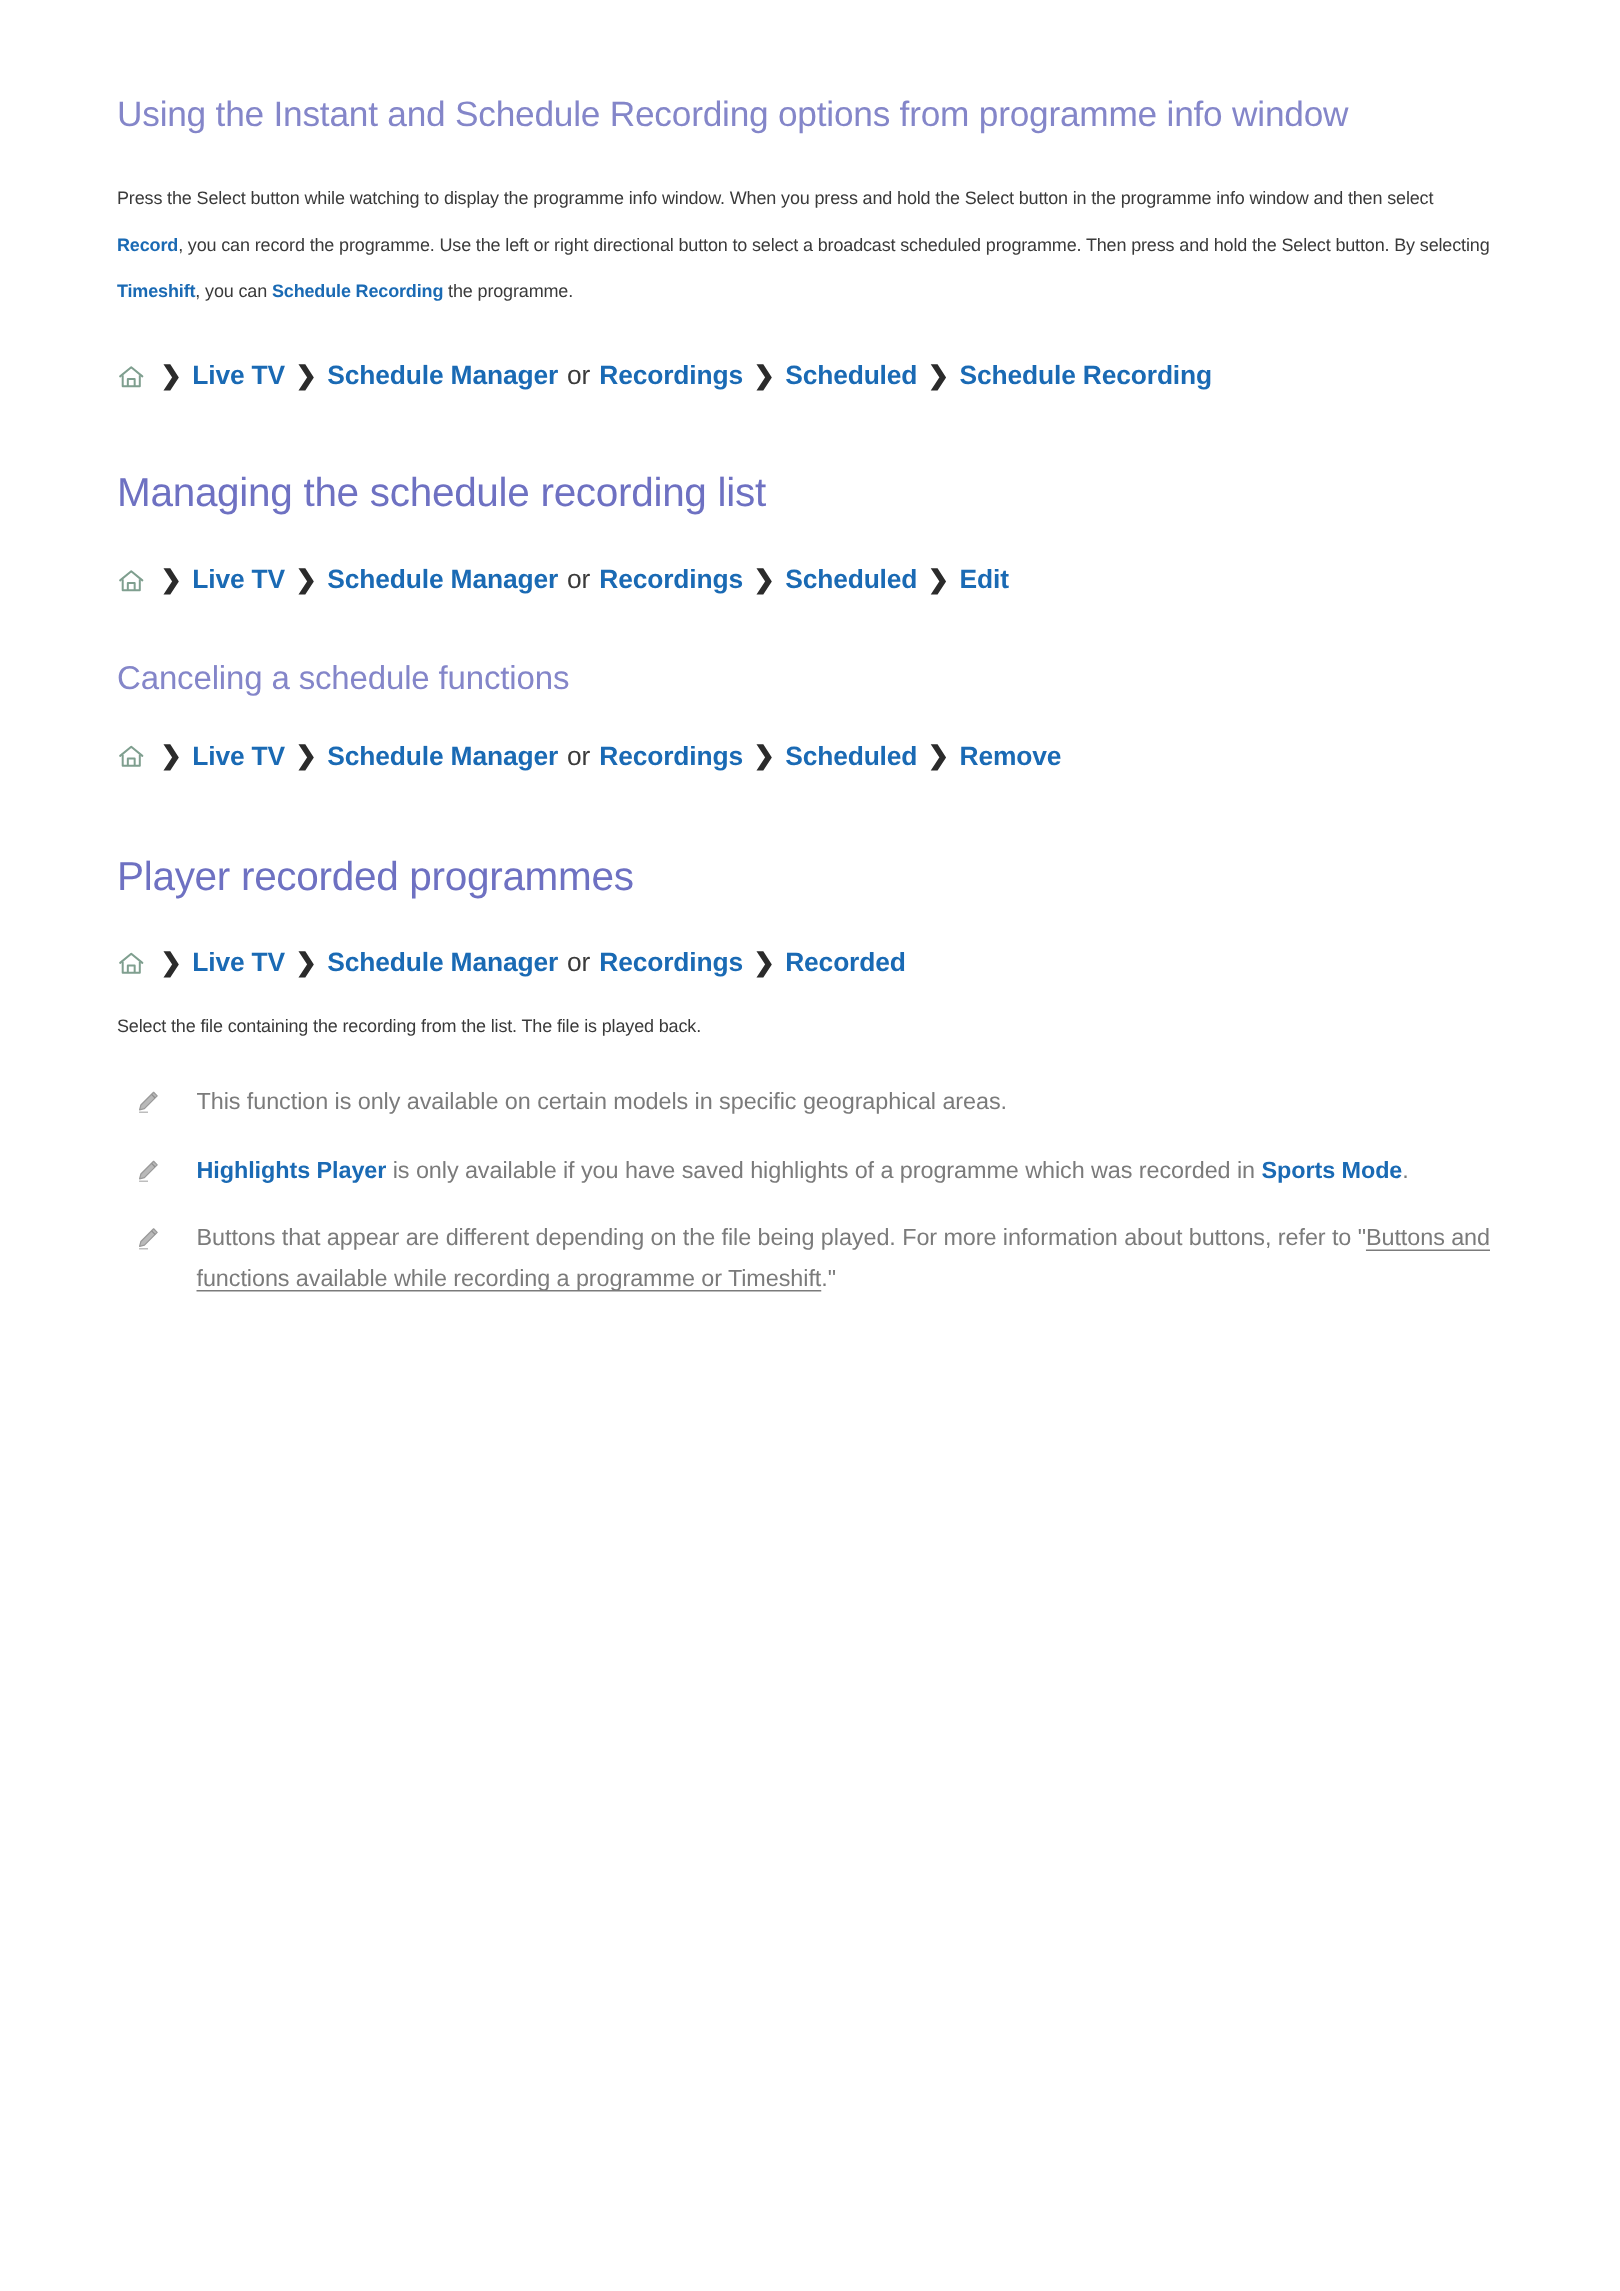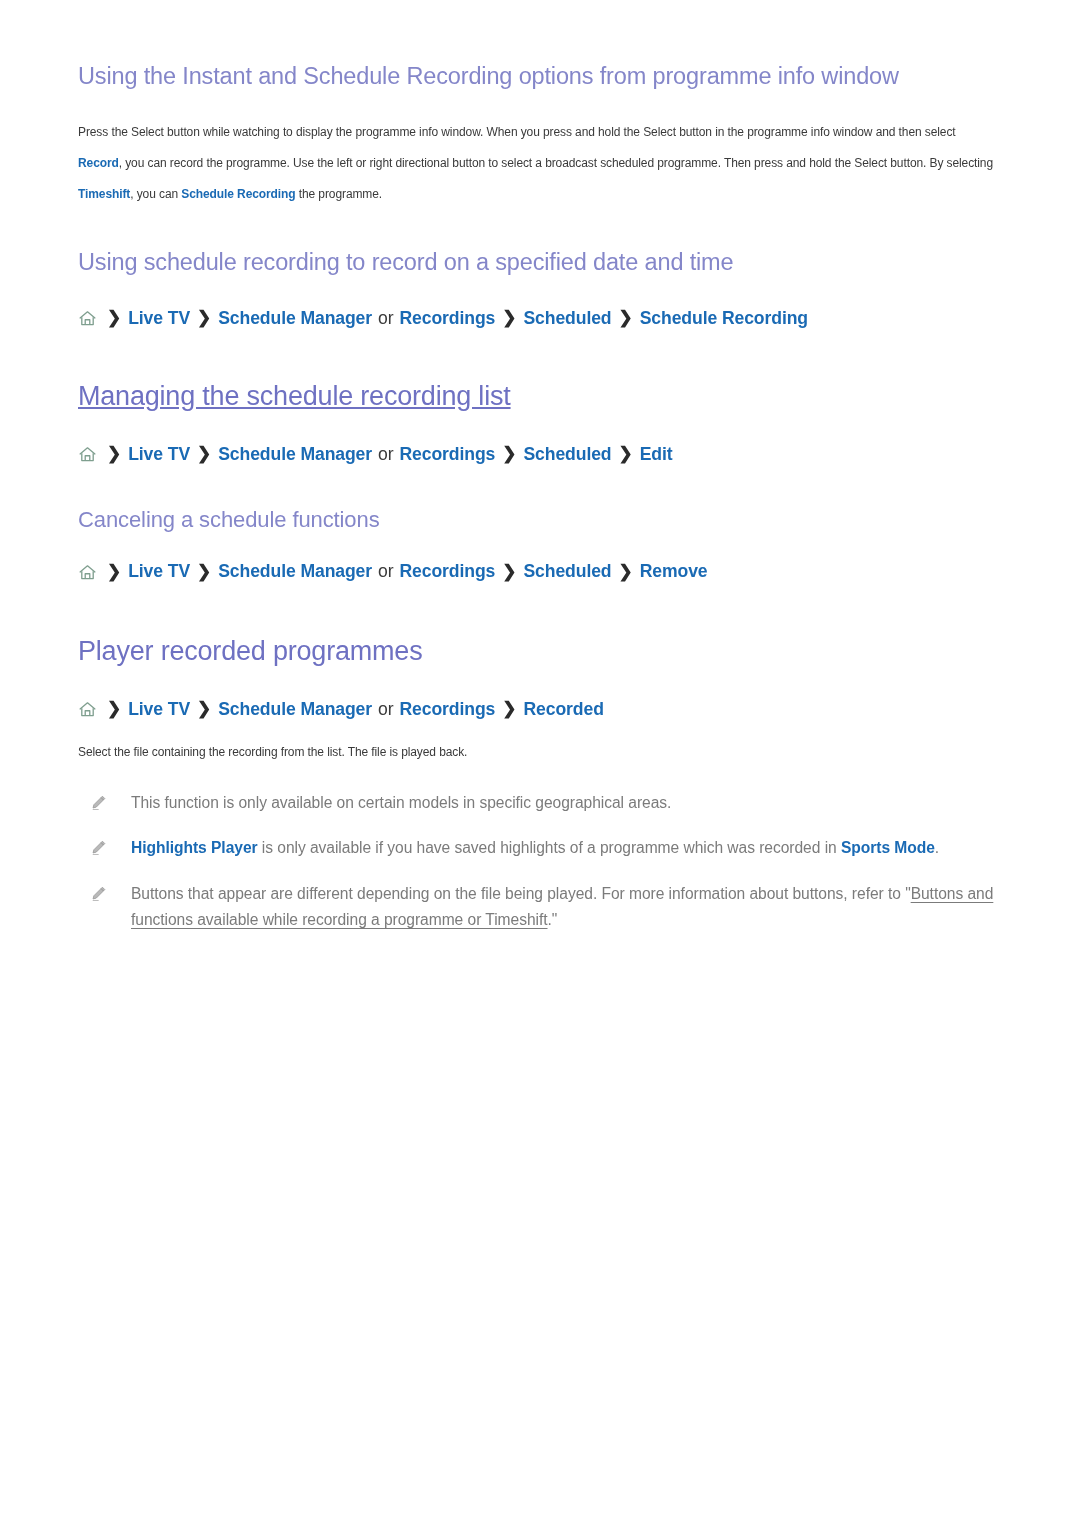--- a/index.html
+++ b/index.html
@@ -132,21 +132,20 @@
 </style>
 </head>
 <body>
 
 <div class="page">
 
   <h3 class="h3">Using the Instant and Schedule Recording options from programme info window</h3>
 
   <p class="para"><span>Press the Select button while watching to display the programme info window. When you press and hold the Select button in the programme info window and then select </span><span class="lnk">Record</span><span>, you can record the programme. Use the left or right directional button to select a broadcast scheduled programme. Then press and hold the Select button. By selecting </span><span class="lnk">Timeshift</span><span>, you can </span><span class="lnk">Schedule Recording</span><span> the programme.</span></p>
 
-  <h3 class="h3" style="margin-top:38px;">Using schedule recording to record on a specified date and time</h3>
 
   <div class="crumb">
     <span class="home-icon">
       <svg viewBox="0 0 20 20" width="19" height="19" aria-hidden="true">
         <path d="M2.2 9.4 L10 3.0 L17.8 9.4" fill="none" stroke="#7f9f8f" stroke-width="1.4" stroke-linecap="round" stroke-linejoin="round"></path>
         <path d="M4.0 8.6 L4.0 16.4 L16.0 16.4 L16.0 8.6" fill="none" stroke="#7f9f8f" stroke-width="1.4" stroke-linejoin="round"></path>
         <path d="M7.6 16.4 L7.6 11.3 L12.4 11.3 L12.4 16.4" fill="none" stroke="#7f9f8f" stroke-width="1.4" stroke-linejoin="round"></path>
       </svg>
     </span>
     <span class="sep">❯</span>
@@ -154,21 +153,21 @@
     <span class="sep">❯</span>
     <span class="node">Schedule Manager</span>
     <span class="conj">or</span>
     <span class="node">Recordings</span>
     <span class="sep">❯</span>
     <span class="node">Scheduled</span>
     <span class="sep">❯</span>
     <span class="node">Schedule Recording</span>
   </div>
 
-  <h2 class="h2" style="margin-top:48px;text-decoration:underline;">Managing the schedule recording list</h2>
+  <h2 class="h2" style="margin-top:48px;">Managing the schedule recording list</h2>
 
   <div class="crumb">
     <span class="home-icon">
       <svg viewBox="0 0 20 20" width="19" height="19" aria-hidden="true">
         <path d="M2.2 9.4 L10 3.0 L17.8 9.4" fill="none" stroke="#7f9f8f" stroke-width="1.4" stroke-linecap="round" stroke-linejoin="round"></path>
         <path d="M4.0 8.6 L4.0 16.4 L16.0 16.4 L16.0 8.6" fill="none" stroke="#7f9f8f" stroke-width="1.4" stroke-linejoin="round"></path>
         <path d="M7.6 16.4 L7.6 11.3 L12.4 11.3 L12.4 16.4" fill="none" stroke="#7f9f8f" stroke-width="1.4" stroke-linejoin="round"></path>
       </svg>
     </span>
     <span class="sep">❯</span>

